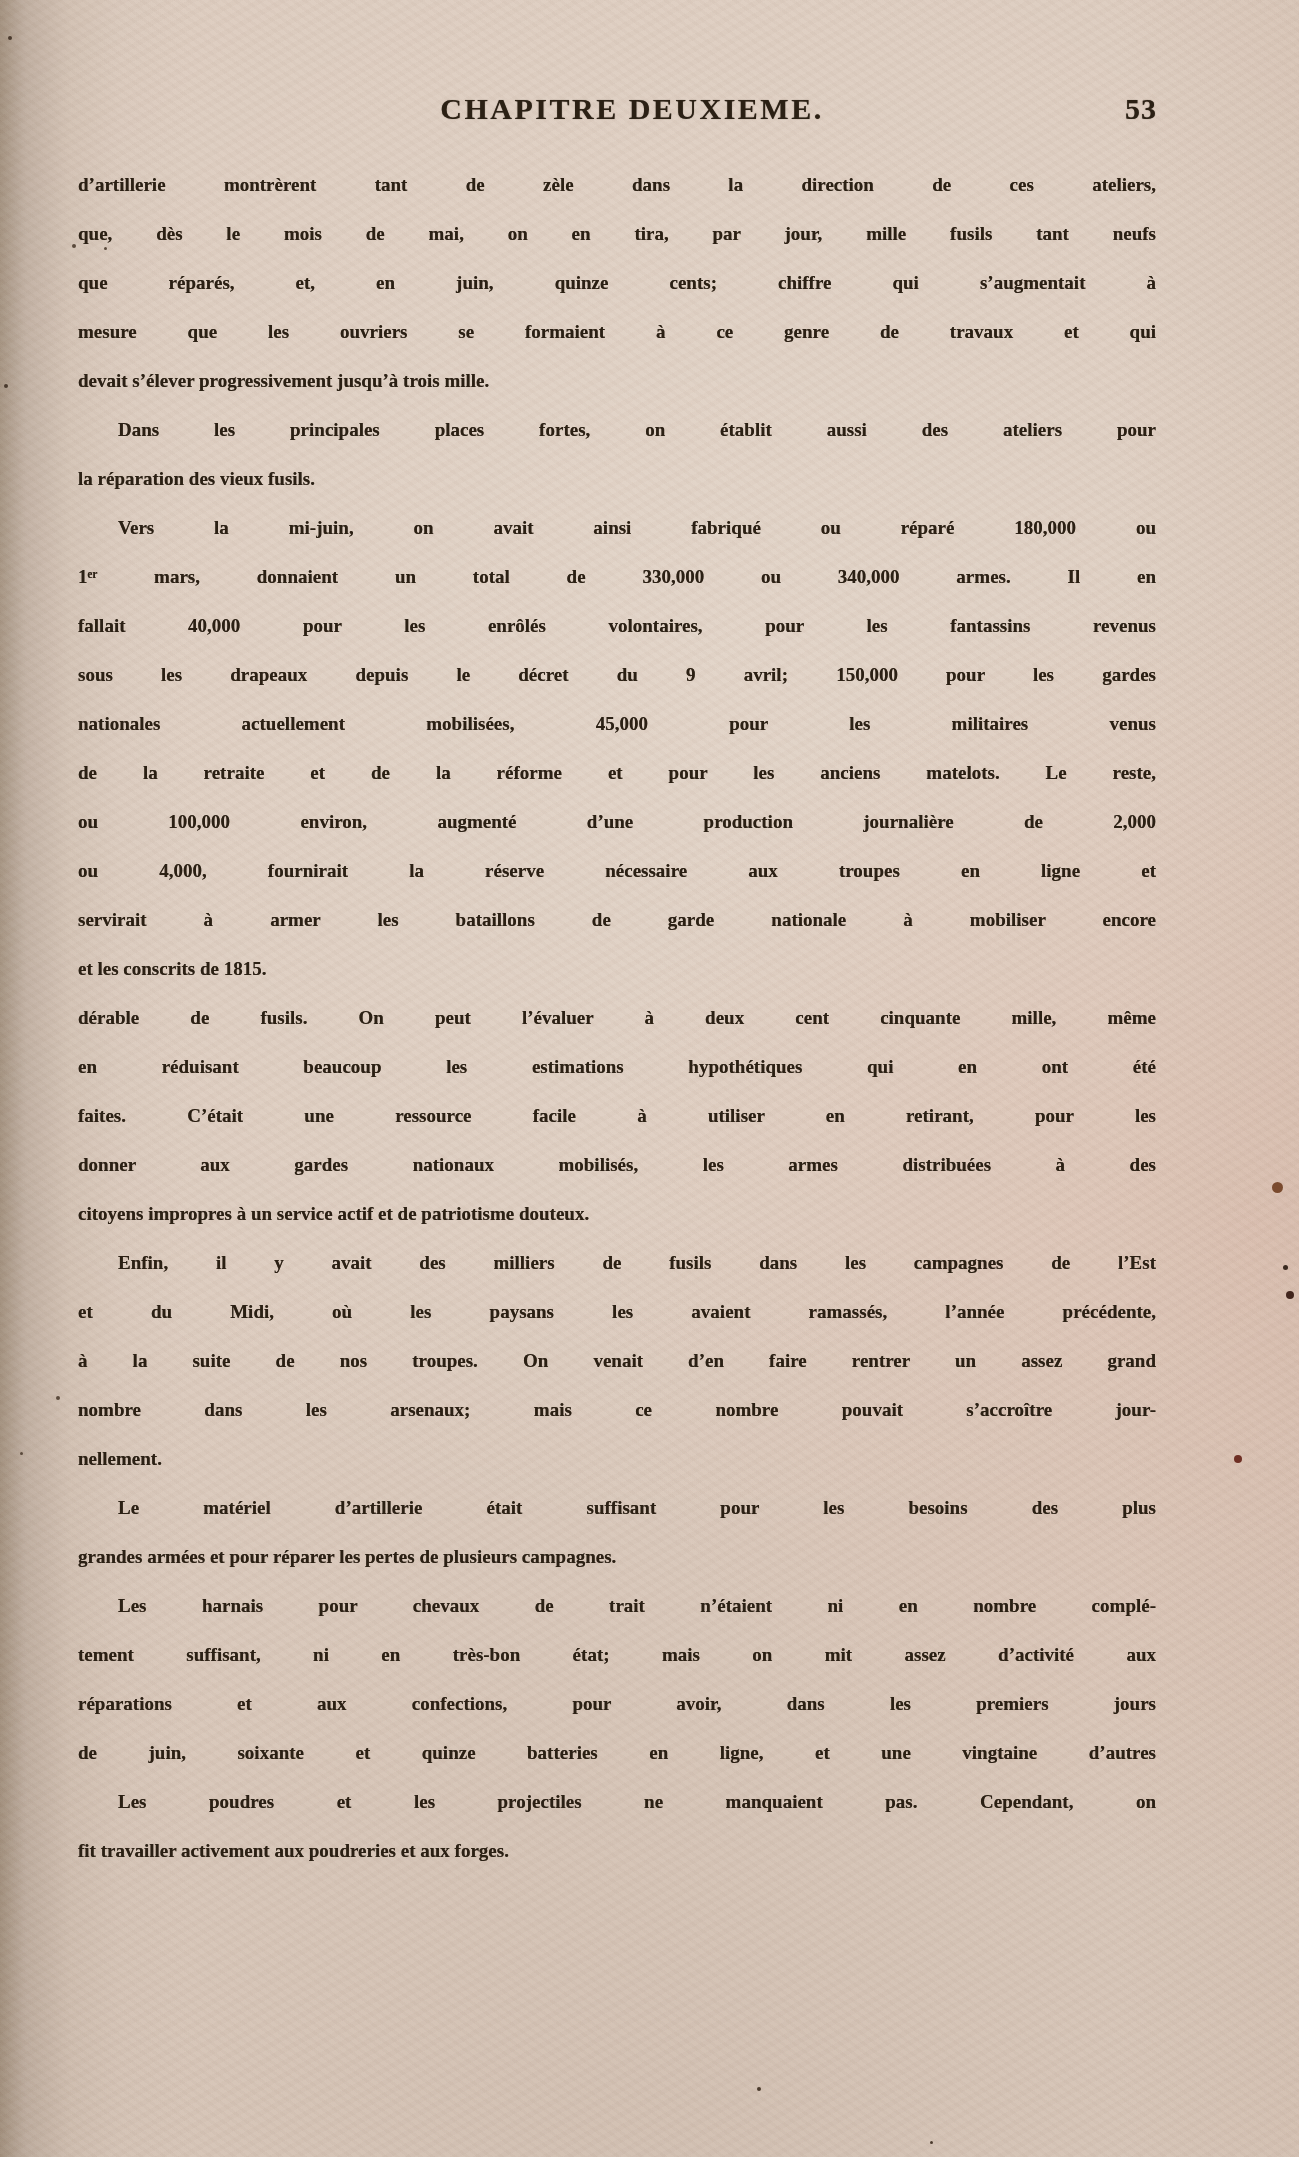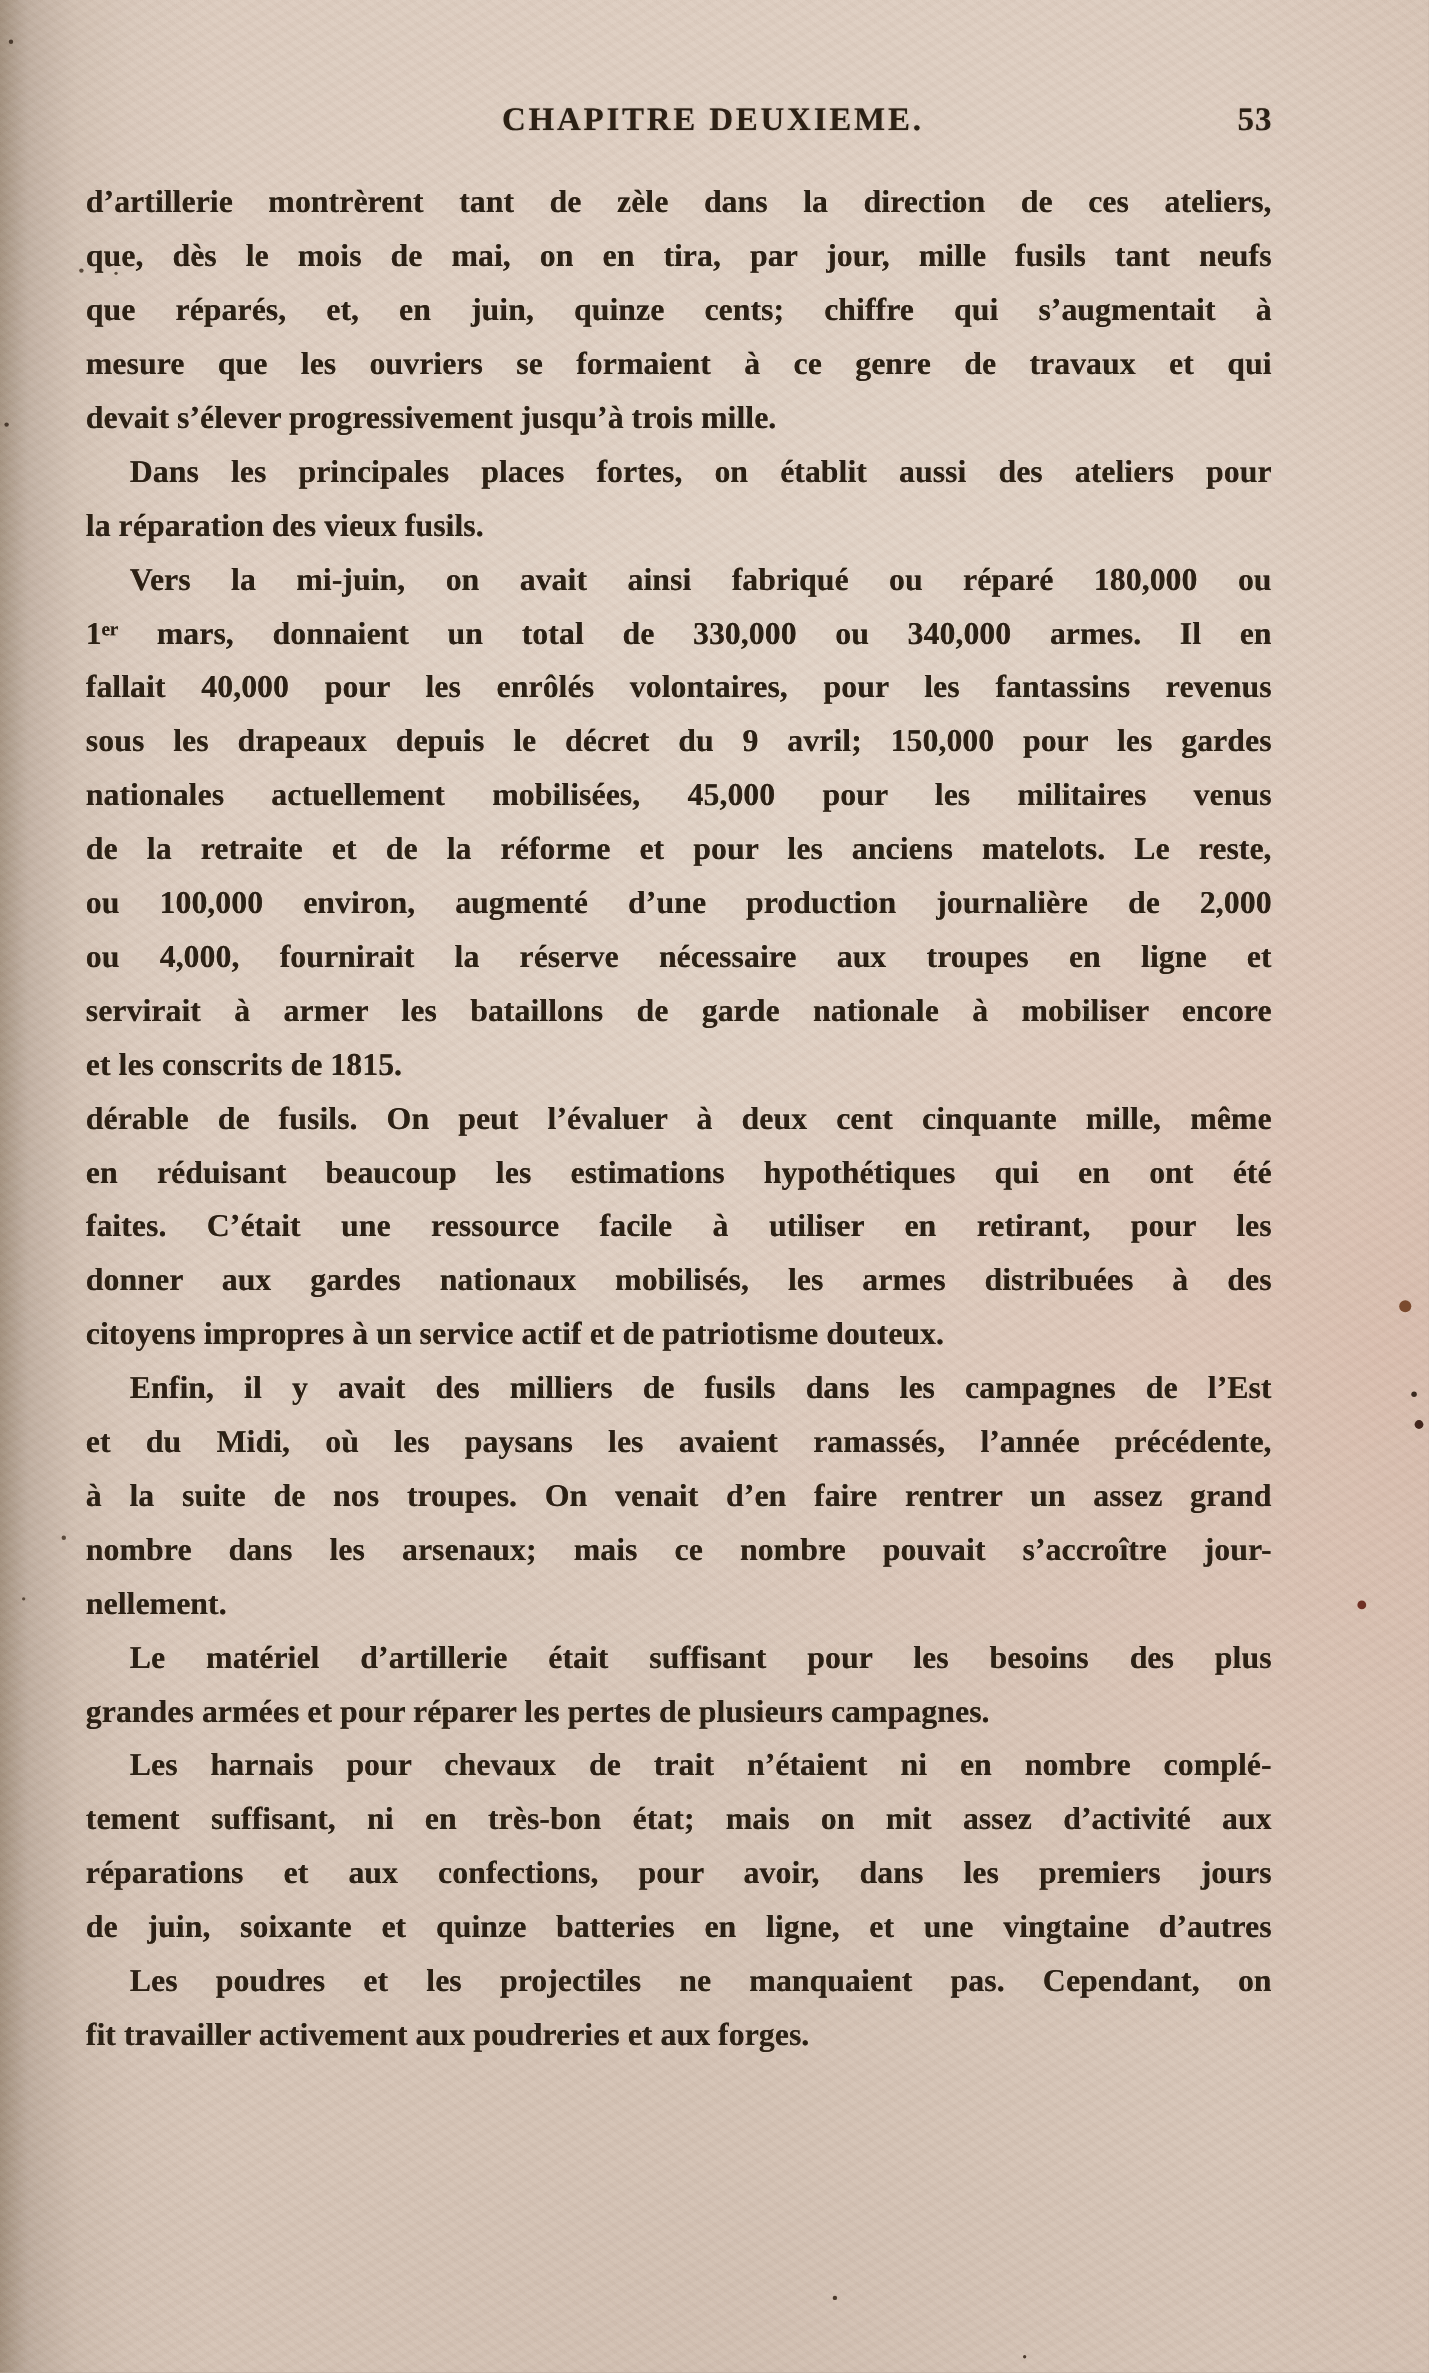--- a/index.html
+++ b/index.html
@@ -29,37 +29,37 @@
   }
   
   .grain{
     position:absolute;inset:0;pointer-events:none;
     background:
       repeating-linear-gradient(37deg, rgba(110,85,65,0.025) 0 3px, rgba(255,255,255,0.02) 3px 7px),
       repeating-linear-gradient(-29deg, rgba(110,85,65,0.02) 0 5px, rgba(255,255,255,0.015) 5px 11px);
   }
   .header{
     position:absolute;
-    top:92px;left:108px;width:1080px;
+    top:92px;left:92px;width:1080px;
     text-align:center;
     font-size:30px;font-weight:700;
     letter-spacing:2.5px;
     text-shadow:0 0 1px rgba(35,25,15,0.55);
   }
   .pagenum{
     position:absolute;
     top:92px;right:142px;
     font-size:30px;font-weight:700;
     letter-spacing:1px;
     text-shadow:0 0 1px rgba(35,25,15,0.55);
   }
   .text-block{
     position:absolute;
     top:160px;left:78px;width:1078px;
-    font-size:29px;font-weight:700;
+    font-size:19px;font-weight:700;
     text-shadow:0 0 0.6px rgba(40,28,16,0.6);
   }
   .line{
     height:49px;
     line-height:49px;
     overflow:hidden;
     text-align:justify;
     white-space:normal;
   }
   .line::after{content:"";display:inline-block;width:100%;height:0;}

